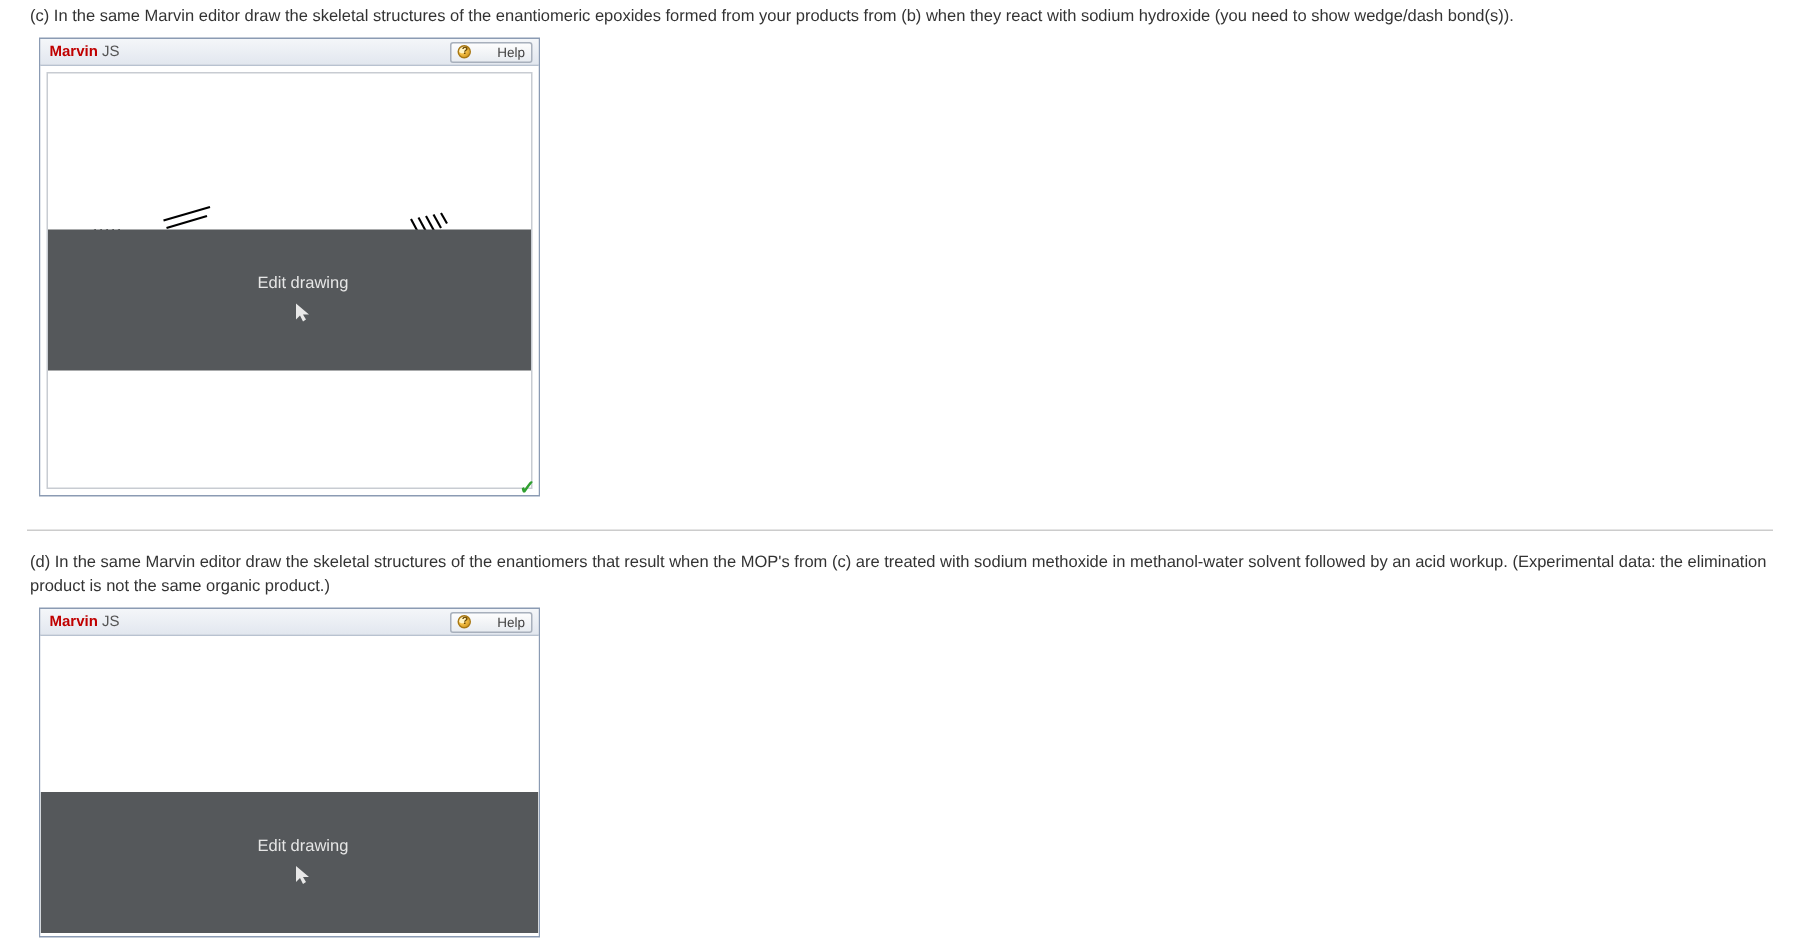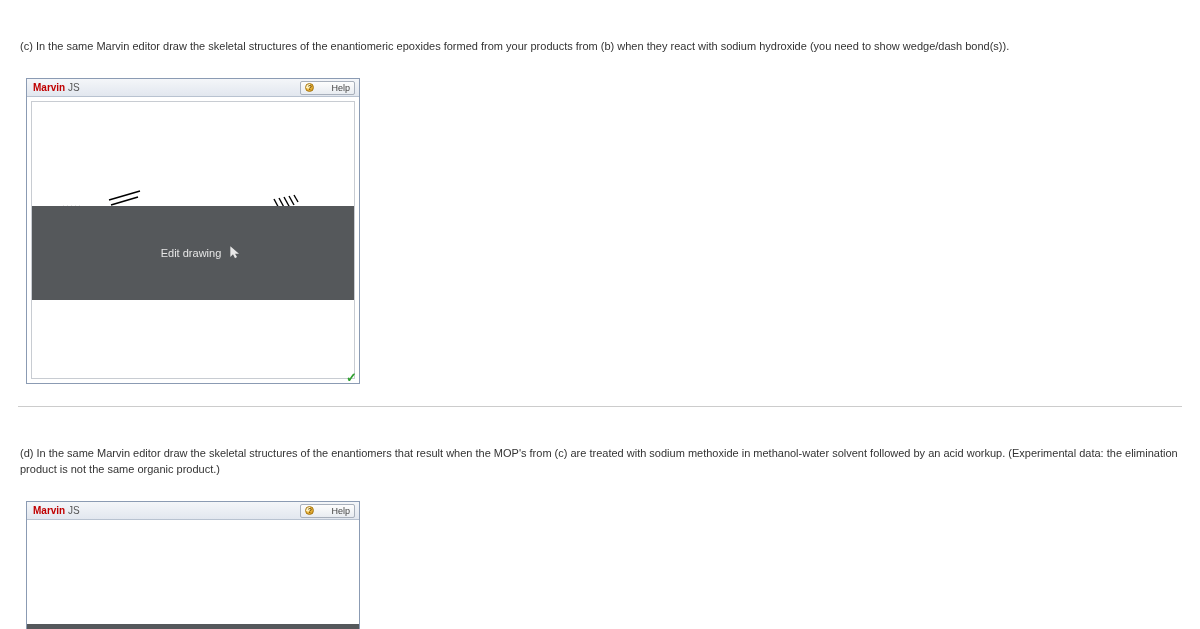--- a/index.html
+++ b/index.html
@@ -7,27 +7,26 @@
     margin: 0;
     padding: 0;
     font-family: Verdana, Geneva, sans-serif;
     font-size: 11px;
     color: #333;
     background: #fff;
   }
   .question-text {
     padding: 4px 20px 4px 20px;
     line-height: 1.4;
-    margin-top: 35px;
   }
   .not-bold { font-weight: normal; }
   .marvin-frame {
     border: 1.5px solid #8b9bb3;
     width: 334px;
-    margin: 20px 0 8px 26px;
+    margin: 2px 0 8px 26px;
     background: #fff;
     position: relative;
   }
   .marvin-header {
     display: flex;
     justify-content: space-between;
     align-items: center;
     border-bottom: 1px solid #b8c2d0;
     background: linear-gradient(#f4f6f9, #e2e7ef);
     padding: 2px 4px;
@@ -78,21 +77,21 @@
     background: #fff;
     overflow: hidden;
   }
   .canvas-area.short { height: 200px; }
   .edit-overlay {
     position: absolute;
     left: 0; right: 0;
     height: 94px;
     background: #55585b;
     display: flex;
-    flex-direction: row;
+    flex-direction: column;
     align-items: center;
     justify-content: center;
     color: #e6e6e6;
     font-size: 11px;
     gap: 6px;
     cursor: pointer;
     padding-left: 18px;
   }
   .checkmark-corner {
     position: absolute;

